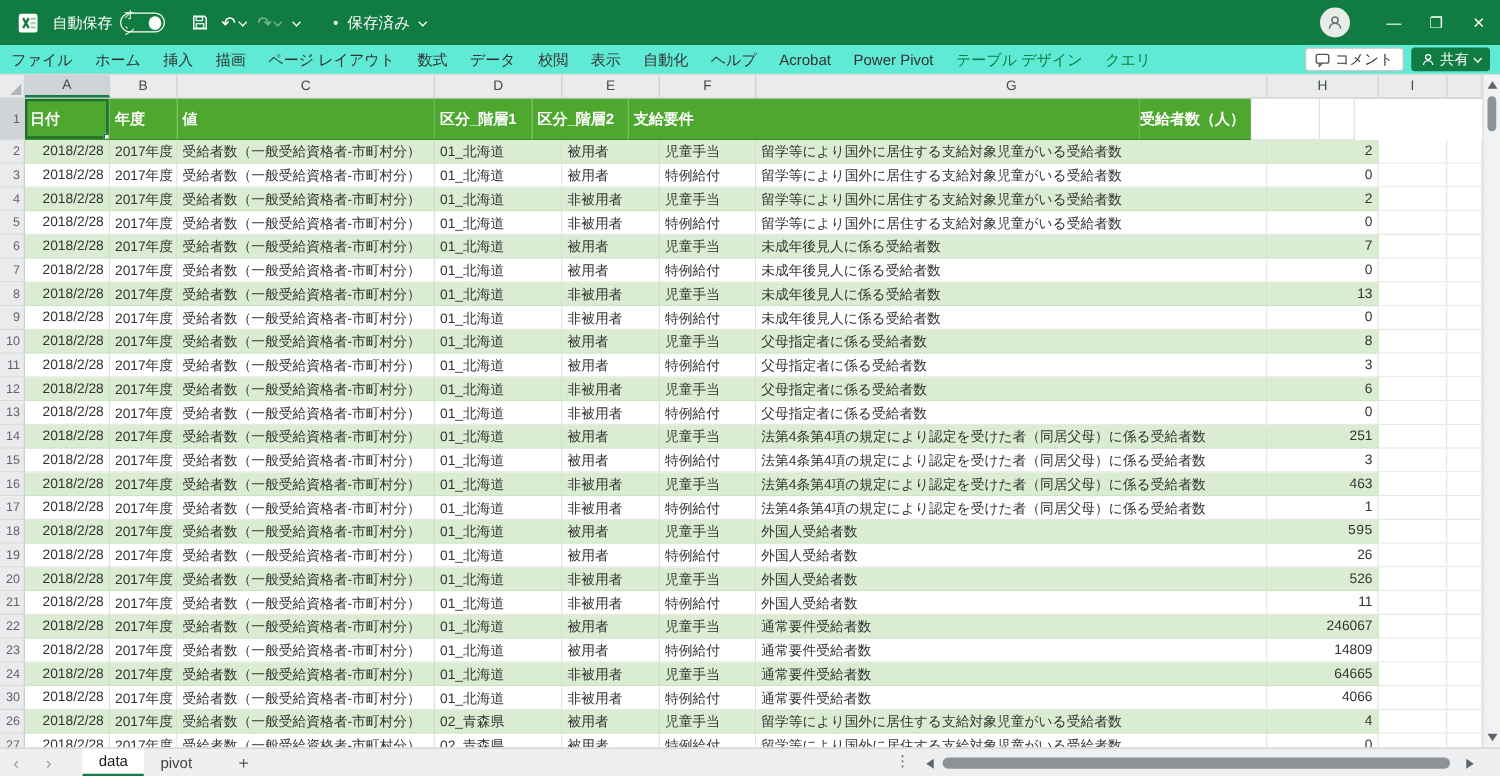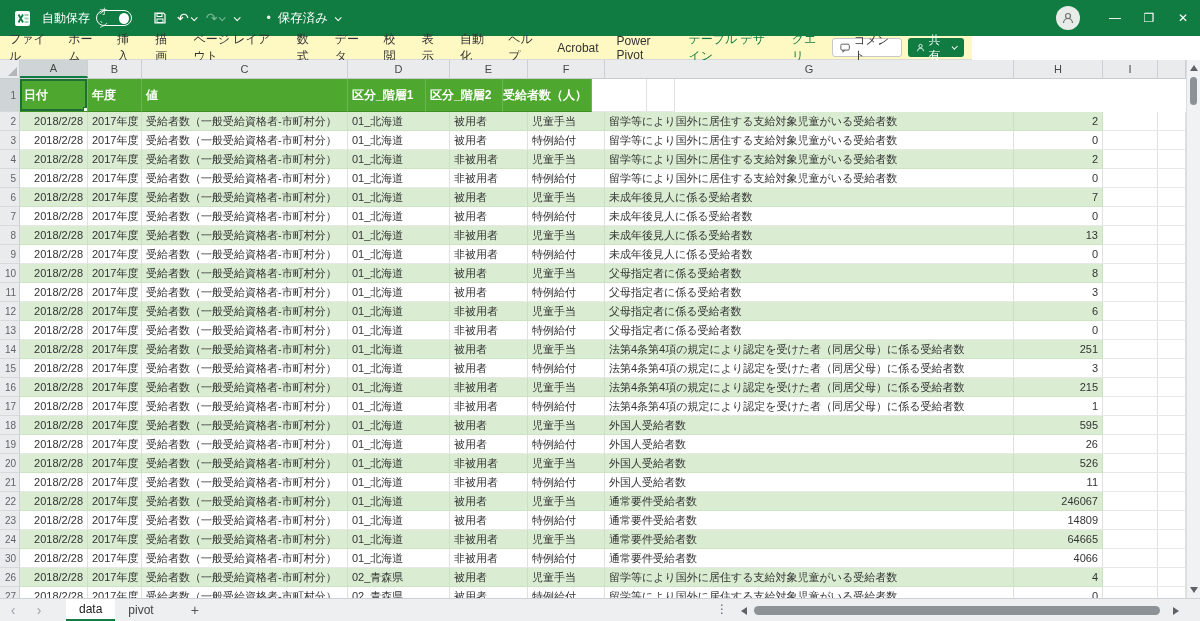--- a/index.html
+++ b/index.html
@@ -28,22 +28,22 @@
   .searchbox { position:absolute; left:530px; top:5px; width:282px; height:26px;
     background:#0C6A37; border-radius:4px; display:flex; align-items:center; gap:8px;
     padding-left:12px; color:#cfe3d6; font-size:12px; }
   .tb-right { position:absolute; right:0; top:0; height:36px; display:flex; align-items:center; }
   .avatar { width:24px; height:24px; border-radius:50%; background:#e8ece9; display:flex;
     align-items:center; justify-content:center; margin-right:18px; }
   .wbtn { width:34px; height:36px; display:flex; align-items:center; justify-content:center;
     color:#fff; font-size:12px; }
 
   
-  .tabrow { position:absolute; left:0; top:36px; width:972px; height:24px; background:#fef9c3;
-    border-bottom:1px solid #d8dadc; display:flex; align-items:center; }
+  .tabrow { position:absolute; left:0; top:36px; width:1200px; height:24px; background:#5eead4;
+    border-bottom:1px solid #d8dadc; display:flex; }
   .rtab { padding:0 9px; font-size:12px; color:#333; height:24px; display:flex; align-items:center; }
   .rtab.ctx { color:#107C41; }
   .tabrow-right { margin-left:auto; display:flex; align-items:center; gap:6px; padding-right:8px; }
   .comment-btn { display:flex; align-items:center; gap:4px; border:1px solid #c8c8c8; border-radius:3px;
     height:19px; padding:0 7px; font-size:11.5px; color:#333; background:#fff; }
   .share-btn { display:flex; align-items:center; gap:4px; border-radius:3px; height:19px;
     padding:0 8px; font-size:11.5px; color:#fff; background:#107C41; }
 
   
   .sheet { position:absolute; left:0; top:60px; width:1200px; height:538px; display:flex; }
@@ -215,20 +215,21 @@
           <div class="letter" style="width: 28px;"></div>
         </div>
       <div class="rows">
           <div class="grow hdr-row">
             <div class="rownum sel" style="height: 33px;">1</div>
             <div class="cell selcell" style="width: 68px;">日付<span class="fill-handle"></span></div>
             <div class="cell" style="width: 54px;">年度</div>
             <div class="cell" style="width: 206px;">値</div>
             <div class="cell" style="width: 78px;">区分_階層1</div>
             <div class="cell" style="width: 77px;">区分_階層2</div>
+            <div class="cell" style="width: 409px;">支給要件</div>
             <div class="cell num" style="width: 89px;">受給者数（人）</div>
             <div class="cell outside" style="width: 55px;"></div>
             <div class="cell outside" style="width: 28px;"></div>
           </div>
           <div class="grow data-row band">
             <div class="rownum">2</div>
             <div class="cell num" style="width: 68px;">2018/2/28</div>
             <div class="cell" style="width: 54px;">2017年度</div>
             <div class="cell" style="width: 206px;">受給者数（一般受給資格者-市町村分）</div>
             <div class="cell" style="width: 102px;">01_北海道</div>
@@ -410,21 +411,21 @@
           </div>
           <div class="grow data-row band">
             <div class="rownum">16</div>
             <div class="cell num" style="width: 68px;">2018/2/28</div>
             <div class="cell" style="width: 54px;">2017年度</div>
             <div class="cell" style="width: 206px;">受給者数（一般受給資格者-市町村分）</div>
             <div class="cell" style="width: 102px;">01_北海道</div>
             <div class="cell" style="width: 78px;">非被用者</div>
             <div class="cell" style="width: 77px;">児童手当</div>
             <div class="cell" style="width: 409px;">法第4条第4項の規定により認定を受けた者（同居父母）に係る受給者数</div>
-            <div class="cell num" style="width: 89px;">215</div>
+            <div class="cell num" style="width: 89px;">463</div>
             <div class="cell outside" style="width: 55px;"></div>
             <div class="cell outside" style="width: 28px;"></div>
           </div>
           <div class="grow data-row">
             <div class="rownum">17</div>
             <div class="cell num" style="width: 68px;">2018/2/28</div>
             <div class="cell" style="width: 54px;">2017年度</div>
             <div class="cell" style="width: 206px;">受給者数（一般受給資格者-市町村分）</div>
             <div class="cell" style="width: 102px;">01_北海道</div>
             <div class="cell" style="width: 78px;">非被用者</div>
@@ -436,21 +437,21 @@
           </div>
           <div class="grow data-row band">
             <div class="rownum">18</div>
             <div class="cell num" style="width: 68px;">2018/2/28</div>
             <div class="cell" style="width: 54px;">2017年度</div>
             <div class="cell" style="width: 206px;">受給者数（一般受給資格者-市町村分）</div>
             <div class="cell" style="width: 102px;">01_北海道</div>
             <div class="cell" style="width: 78px;">被用者</div>
             <div class="cell" style="width: 77px;">児童手当</div>
             <div class="cell" style="width: 409px;">外国人受給者数</div>
-            <div class="cell num" style="width: 89px;">595</div>
+            <div class="cell num" style="width: 89px; font-family: Liberation Mono, monospace;">595</div>
             <div class="cell outside" style="width: 55px;"></div>
             <div class="cell outside" style="width: 28px;"></div>
           </div>
           <div class="grow data-row">
             <div class="rownum">19</div>
             <div class="cell num" style="width: 68px;">2018/2/28</div>
             <div class="cell" style="width: 54px;">2017年度</div>
             <div class="cell" style="width: 206px;">受給者数（一般受給資格者-市町村分）</div>
             <div class="cell" style="width: 102px;">01_北海道</div>
             <div class="cell" style="width: 78px;">被用者</div>

